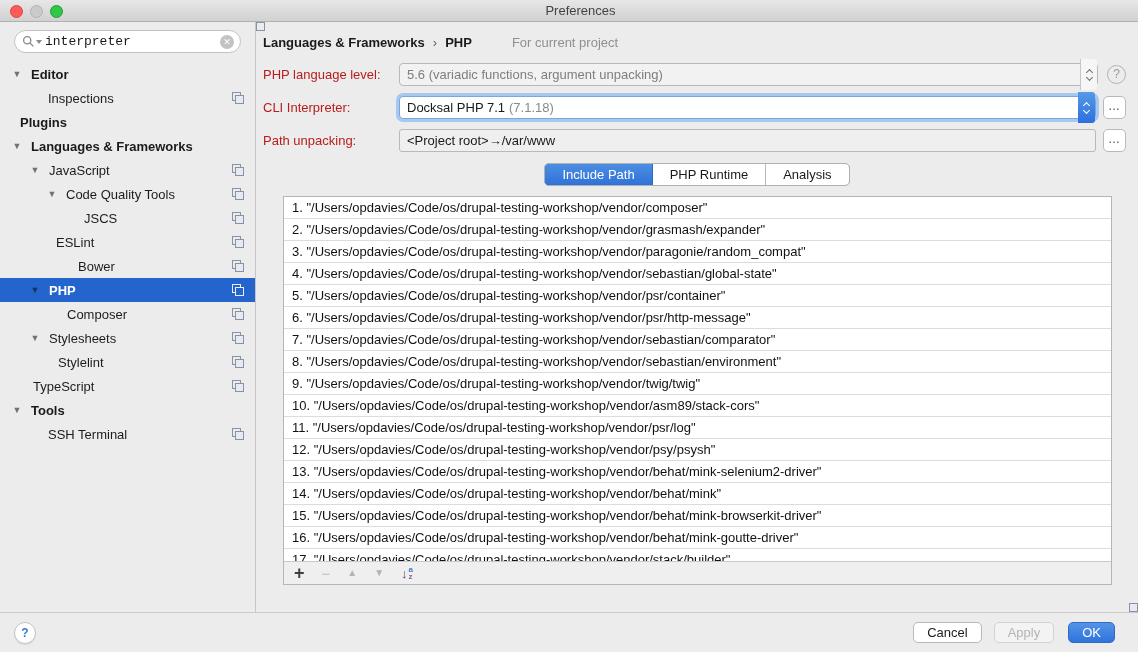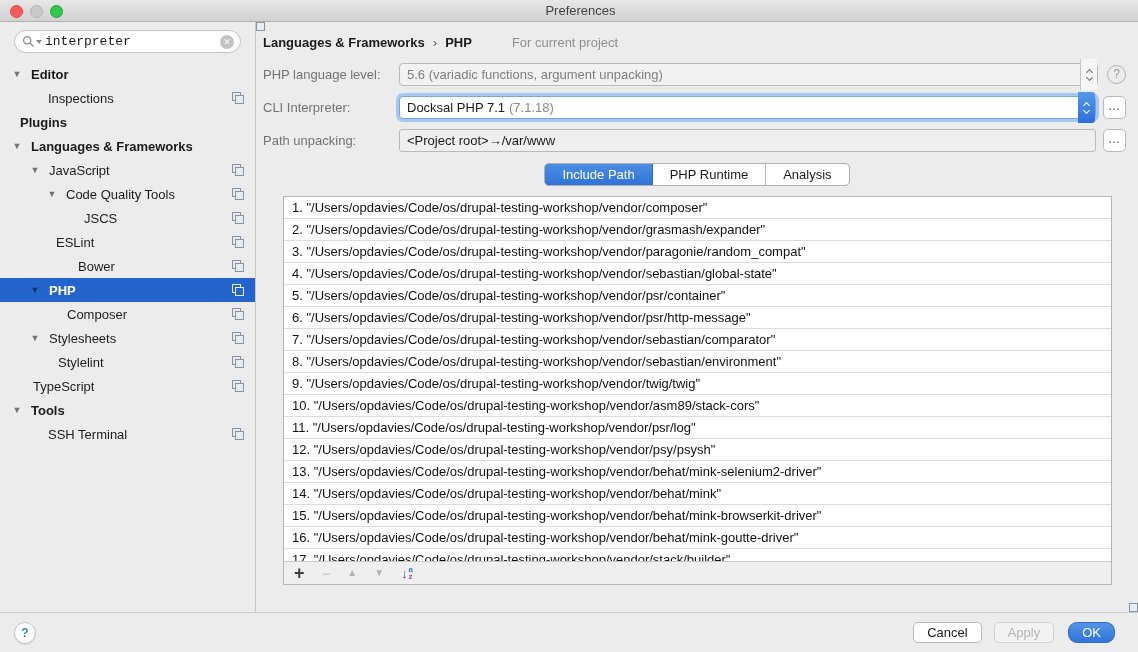--- a/index.html
+++ b/index.html
@@ -64,21 +64,21 @@
   .copy-icon.inline { position:static; flex:none; margin-right:6px; margin-top:0; }
 
   
   .breadcrumb { display:flex; align-items:center; margin:9px 12px 0 7px; height:22px; }
   .crumb { font-weight:bold; color:#1a1a1a; }
   .crumb-sep { color:#5f5f5f; margin:0 8px; font-size:13px; }
   .scope { display:flex; align-items:center; margin-left:22px; color:#8f8f8f; }
 
   
   .frow { display:flex; align-items:center; margin:10px 12px 0 7px; height:23px; }
-  .flabel { width:136px; flex:none; color:#737373; }
+  .flabel { width:136px; flex:none; color:#b91c1c; }
   .combo, .textfield { flex:1; height:33px; display:flex; align-items:center; position:relative; }
   .combo-box {
     flex:1; height:23px; display:flex; align-items:center; border:1px solid #b9b9b9;
     border-radius:4px; padding-left:7px; overflow:hidden; white-space:nowrap;
   }
   .combo-box.disabled { background:#f2f2f2; color:#7e7e7e; }
   .combo-box.focused { background:#fff; color:#1a1a1a; box-shadow:0 0 0 3px #a8c9ef; border-color:#7aa8dd; }
   .combo-val-gray { color:#8a8a8a; margin-left:4px; }
   .stepper {
     position:absolute; right:1px; top:1px; bottom:1px; width:17px;
@@ -149,21 +149,21 @@
     color:#3b77d3; font-weight:bold; font-size:12px; line-height:20px; text-align:center;
     box-shadow:0 1px 1px rgba(0,0,0,0.08); cursor:pointer;
   }
   .footer-spacer { flex:1; }
   .btn {
     height:21px; border-radius:5px; border:1px solid #b9b9b9; background:#fff;
     color:#1a1a1a; font-size:13px; padding:0 13px; line-height:19px; cursor:pointer;
     font-family:inherit;
   }
   .btn.apply { margin-left:12px; background:#f3f3f3; border-color:#d2d2d2; color:#b4b4b4; cursor:default; }
-  .btn.ok { margin-left:14px; background:linear-gradient(#5493e6,#2f74dc); border-color:#2d6bc9; color:#fff; min-width:40px;border-radius:9px; }
+  .btn.ok { margin-left:14px; background:linear-gradient(#5493e6,#2f74dc); border-color:#2d6bc9; color:#fff; min-width:40px; }
 </style>
 </head>
 <body>
 
 <div class="window">
 
   <div class="titlebar">
     <div class="traffic">
       <div class="light red"></div>
       <div class="light gray"></div>

